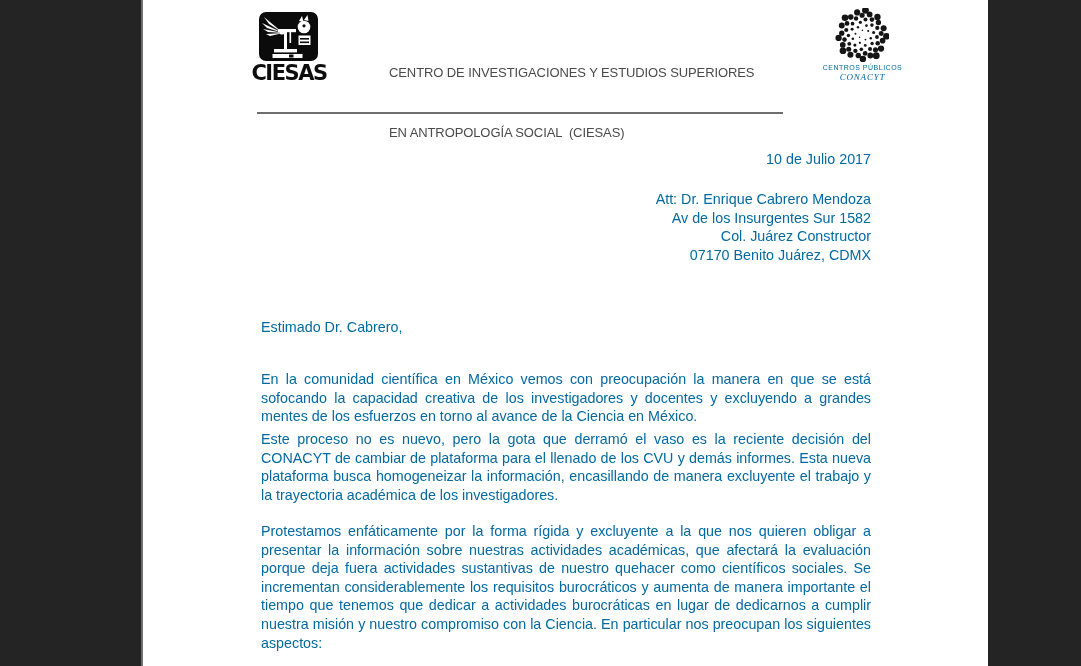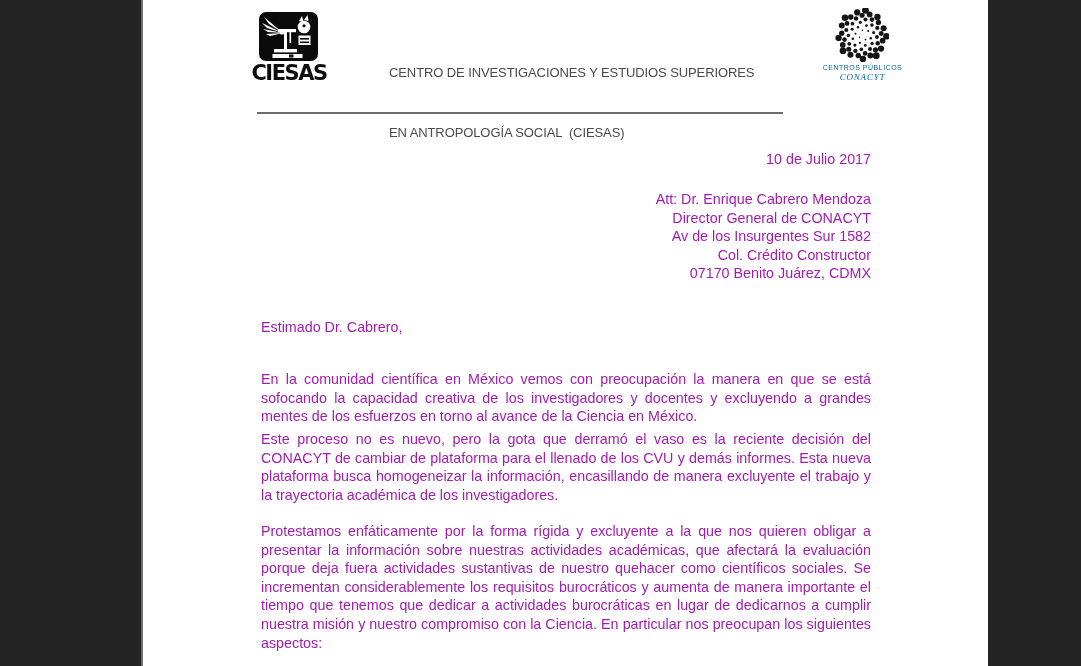--- a/index.html
+++ b/index.html
@@ -55,21 +55,21 @@
     font-size: 9px; letter-spacing: 0.8px; line-height: 10px;
   }
   .header-rule {
     position: absolute; left: 114px; top: 112px;
     width: 526px; height: 2px; background: #6e6e6e;
   }
 
   
   .txt {
     position: absolute; left: 118px; width: 610px;
-    color: #a21caf; font-size: 14.3px; line-height: 18.6px;
+    color: #0369a1; font-size: 14.3px; line-height: 18.6px;
   }
   .date-line   { top: 150px; text-align: right; }
   .recipient   { top: 190px; text-align: right; }
   .greeting    { top: 318px; }
   .para        { text-align: justify; margin: 0; }
   .p1 { top: 370px; }
   .p2 { top: 430px; }
   .p3 { top: 522px; }
 </style>
 </head>
@@ -180,23 +180,22 @@
       <div class="l1">CENTROS PÚBLICOS</div>
       <div class="l2">CONACYT</div>
     </div>
 
     <div class="header-rule"></div>
 
     <div class="txt date-line">10 de Julio 2017</div>
 
     <div class="txt recipient">
       <div>Att: Dr. Enrique Cabrero Mendoza</div>
-      <div>Director General de CONACYT</div>
       <div>Av de los Insurgentes Sur 1582</div>
-      <div>Col. Crédito Constructor</div>
+      <div>Col. Juárez Constructor</div>
       <div>07170 Benito Juárez, CDMX</div>
     </div>
 
     <div class="txt greeting">Estimado Dr. Cabrero,</div>
 
     <p class="txt para p1">En la comunidad científica en México vemos con preocupación la manera en que se está sofocando la capacidad creativa de los investigadores y docentes y excluyendo a grandes mentes de los esfuerzos en torno al avance de la Ciencia en México.</p>
     <p class="txt para p2">Este proceso no es nuevo, pero la gota que derramó el vaso es la reciente decisión del CONACYT de cambiar de plataforma para el llenado de los CVU y demás informes. Esta nueva plataforma busca homogeneizar la información, encasillando de manera excluyente el trabajo y la trayectoria académica de los investigadores.</p>
     <p class="txt para p3">Protestamos enfáticamente por la forma rígida y excluyente a la que nos quieren obligar a presentar la información sobre nuestras actividades académicas, que afectará la evaluación porque deja fuera actividades sustantivas de nuestro quehacer como científicos sociales. Se incrementan considerablemente los requisitos burocráticos y aumenta de manera importante el tiempo que tenemos que dedicar a actividades burocráticas en lugar de dedicarnos a cumplir nuestra misión y nuestro compromiso con la Ciencia. En particular nos preocupan los siguientes aspectos:</p>
 
   </div>

